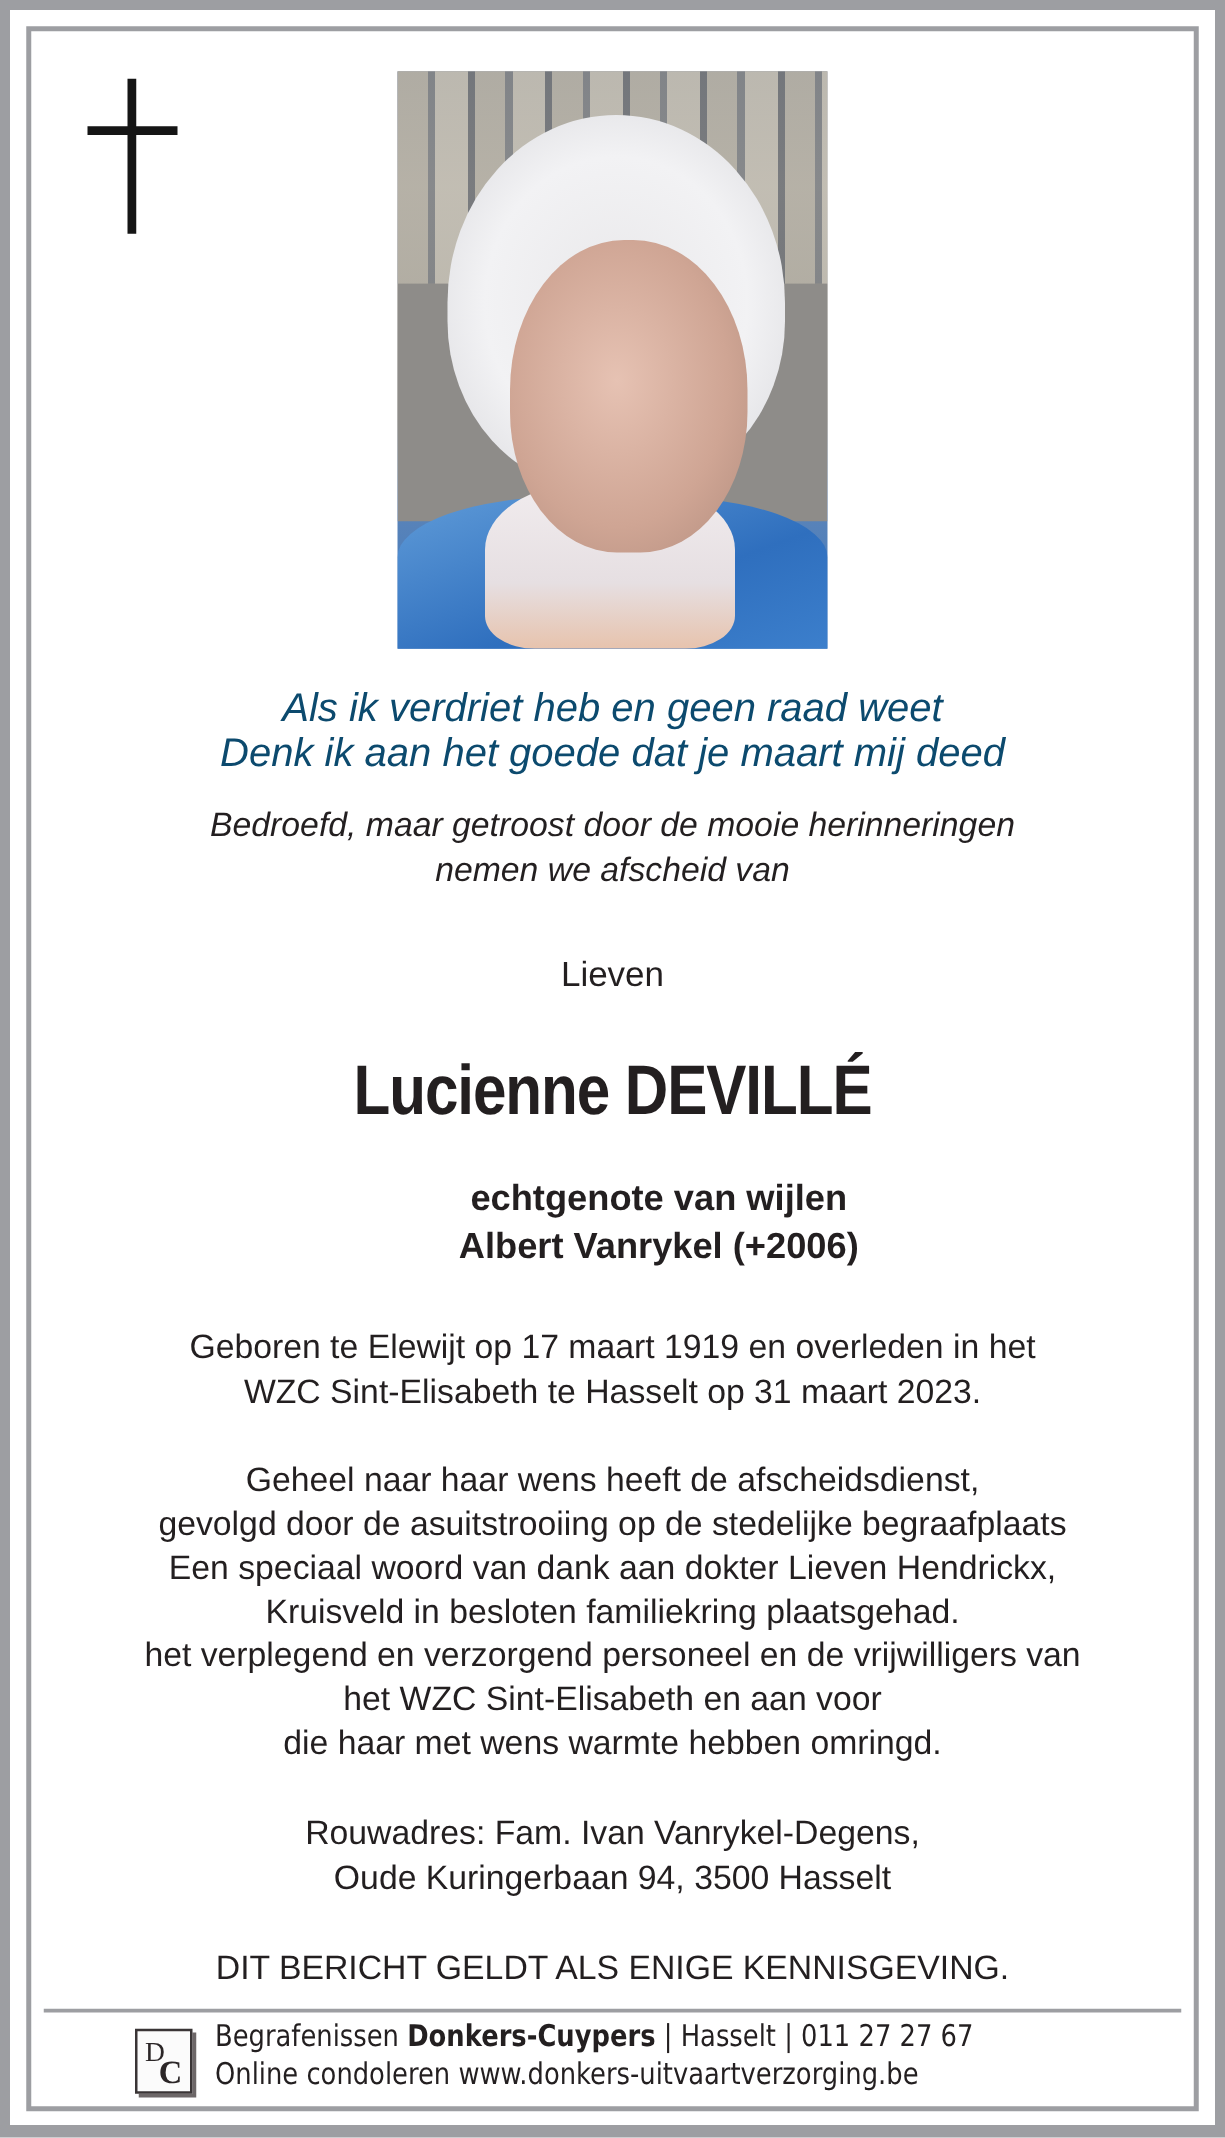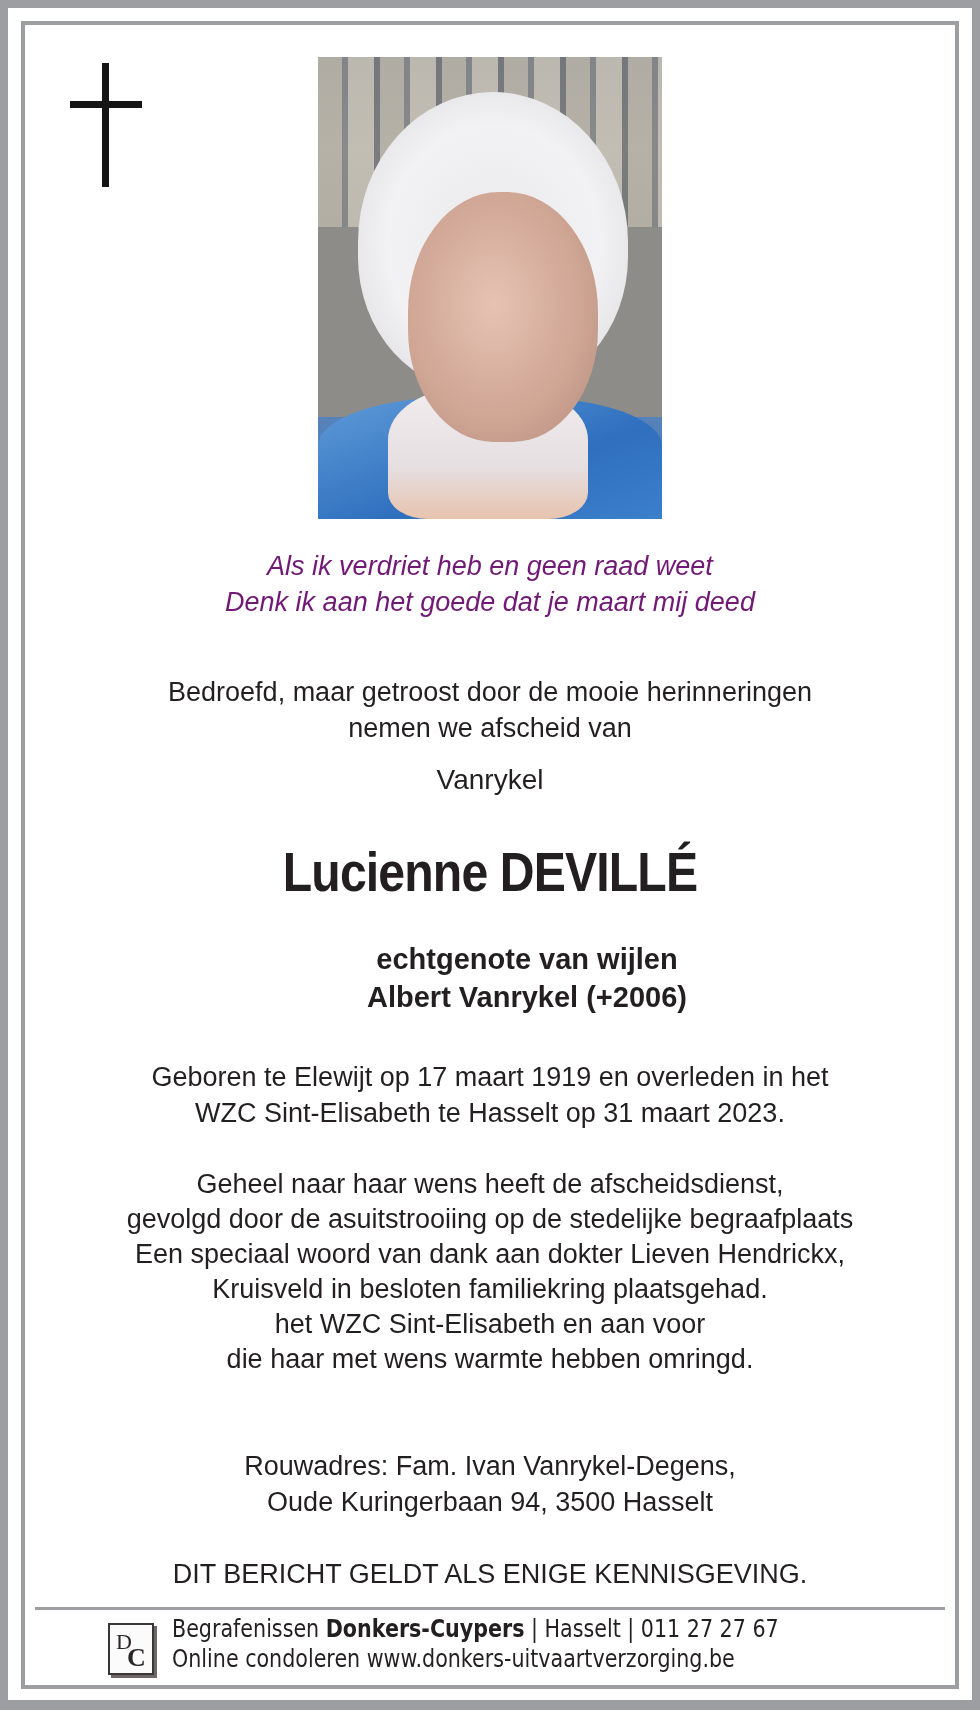--- a/index.html
+++ b/index.html
@@ -28,22 +28,22 @@
   }
   .photo .bldg { position: absolute; left: 0; top: 0; width: 344px; height: 170px;
     background: repeating-linear-gradient(90deg, #b9b4a8 0 24px, #7f8286 24px 30px, #c8c3b7 30px 56px, #6e7176 56px 62px); opacity: .8; }
   .photo .ground { position: absolute; left: 0; top: 170px; width: 344px; height: 190px; background: #8e8c89; }
   .photo .hair { position: absolute; left: 40px; top: 35px; width: 270px; height: 300px; border-radius: 50% 50% 45% 45%; background: radial-gradient(ellipse at center, #e9e8ea 0%, #f2f2f4 55%, #d8d8dc 100%); }
   .photo .face { position: absolute; left: 90px; top: 135px; width: 190px; height: 250px; border-radius: 48% 48% 45% 45%; background: radial-gradient(ellipse at 45% 45%, #e6c2b3 0%, #cfa594 60%, #b38d7e 100%); }
   .photo .jacket { position: absolute; left: 0; top: 340px; width: 344px; height: 122px; background: linear-gradient(160deg, #5f9bd8 0%, #2f6fbe 60%, #3c7fcc 100%); border-radius: 40% 40% 0 0; }
   .photo .scarf { position: absolute; left: 70px; top: 330px; width: 200px; height: 132px; border-radius: 40% 40% 20% 20%; background: linear-gradient(180deg, #f1ecee 0%, #e6dfe2 60%, #e7c3ad 100%); }
 
   .text { position: absolute; left: 25px; width: 930px; text-align: center; }
-  .poem { top: 548px; font-size: 27px; font-style: italic; line-height: 36px; color: #701a75; }
-  .intro { top: 674px; font-size: 27px; line-height: 36px; }
+  .poem { top: 548px; font-size: 32px; font-style: italic; line-height: 36px; color: #0c4a6e; }
+  .intro { top: 642px; font-size: 27px; line-height: 36px; font-style: italic; }
   .title { top: 762px; font-size: 28px; line-height: 36px; }
   .name { top: 840px; font-size: 56px; font-weight: bold; line-height: 64px; letter-spacing: -1px; transform: scaleX(0.86); }
   .spouse { top: 940px; font-size: 29px; font-weight: bold; line-height: 38px; padding-left: 37px; }
   .born { top: 1059px; font-size: 27px; line-height: 36px; }
   .body { top: 1167px; font-size: 27px; line-height: 35px; }
   .addr { top: 1448px; font-size: 27px; line-height: 36px; }
   .notice { top: 1556px; font-size: 27px; line-height: 36px; }
   .line { display: block; }
 
   .sep { position: absolute; left: 35px; top: 1607px; width: 910px; height: 3px; background: #9d9ea2; }
@@ -77,39 +77,40 @@
 <div class="text poem">
   <span class="line">Als ik verdriet heb en geen raad weet</span>
   <span class="line">Denk ik aan het goede dat je maart mij deed</span>
 </div>
 
 <div class="text intro">
   <span class="line">Bedroefd, maar getroost door de mooie herinneringen</span>
   <span class="line">nemen we afscheid van</span>
 </div>
 
-<div class="text title">Vanrykel</div>
+<div class="text title">Lieven</div>
 
 <div class="text name">Lucienne DEVILLÉ</div>
 
 <div class="text spouse">
   <span class="line">echtgenote van wijlen</span>
   <span class="line">Albert Vanrykel (+2006)</span>
 </div>
 
 <div class="text born">
   <span class="line">Geboren te Elewijt op 17 maart 1919 en overleden in het</span>
   <span class="line">WZC Sint-Elisabeth te Hasselt op 31 maart 2023.</span>
 </div>
 
 <div class="text body">
   <span class="line">Geheel naar haar wens heeft de afscheidsdienst,</span>
   <span class="line">gevolgd door de asuitstrooiing op de stedelijke begraafplaats</span>
   <span class="line">Een speciaal woord van dank aan dokter Lieven Hendrickx,</span>
   <span class="line">Kruisveld in besloten familiekring plaatsgehad.</span>
+  <span class="line">het verplegend en verzorgend personeel en de vrijwilligers van</span>
   <span class="line">het WZC Sint-Elisabeth en aan voor</span>
   <span class="line">die haar met wens warmte hebben omringd.</span>
 </div>
 
 <div class="text addr">
   <span class="line">Rouwadres: Fam. Ivan Vanrykel-Degens,</span>
   <span class="line">Oude Kuringerbaan 94, 3500 Hasselt</span>
 </div>
 
 <div class="text notice">DIT BERICHT GELDT ALS ENIGE KENNISGEVING.</div>

